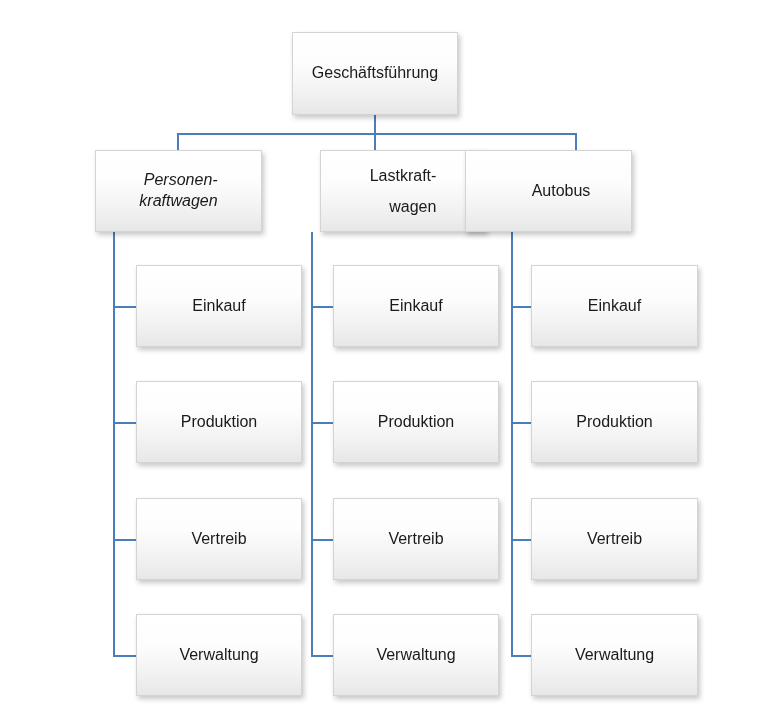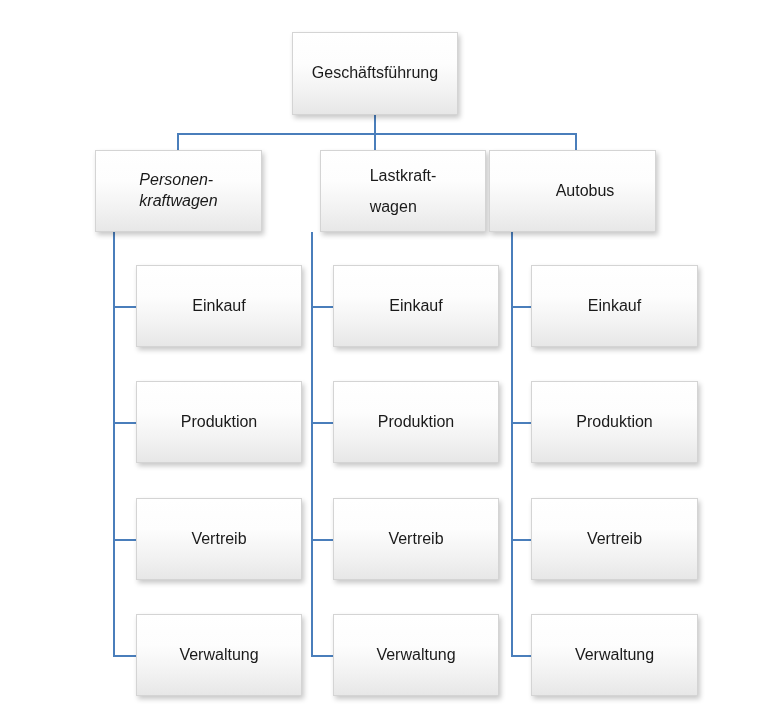--- a/index.html
+++ b/index.html
@@ -13,21 +13,21 @@
 
   .node{
     position:absolute;
     box-sizing:border-box;
     background:linear-gradient(to bottom,#ffffff 0%,#fdfdfd 38%,#f2f2f2 72%,#e7e7e7 100%);
     border:1px solid #d4d4d4;
     box-shadow:2px 3px 5px rgba(0,0,0,0.22);
     display:flex;
     align-items:center;
     justify-content:center;
-    text-align:left;
+    text-align:right;
     color:#1a1a1a;
     font-size:16px;
     line-height:1.30;
     padding:0 6px;
   }
   .node.two-line{line-height:1.30;}
   .node.wide-gap{line-height:1.95;margin-left:28px;}
 
   .conn{position:absolute;background:#4a7ebb;}
   .conn.v{width:1.5px;}
@@ -73,21 +73,21 @@
     </span>
   </div>
 
   <div class="node wide-gap" style="left:292px;top:150px;width:166px;height:82px;">
     <span>
       <span>Lastkraft-</span><br>
       <span>wagen</span>
     </span>
   </div>
 
-  <div class="node" style="left:489px;top:150px;width:167px;height:82px;padding-left:31px;">
+  <div class="node" style="left:465px;top:150px;width:167px;height:82px;padding-left:31px;">
     <span>Autobus</span>
   </div>
 
   <div class="node" style="left:136px;top:265px;width:166px;height:82px;">
     <span>Einkauf</span>
   </div>
   <div class="node" style="left:136px;top:381px;width:166px;height:82px;">
     <span>Produktion</span>
   </div>
   <div class="node" style="left:136px;top:498px;width:166px;height:82px;">

